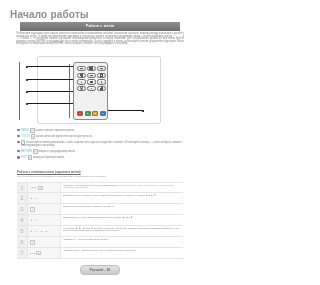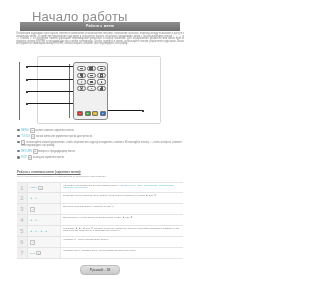--- a/index.html
+++ b/index.html
@@ -8,23 +8,23 @@
     background: #ffffff;
     font-family: "Liberation Sans", sans-serif;
     overflow: hidden;
   }
   body { position: relative; }
 
   .page { position: relative; width: 200px; height: 285px; background:#fff; }
 
   
   .title {
-    position: absolute; left: 32px; top: 9px;
-    font-size: 13px; color: #8d8d8d; letter-spacing: .2px;
-    font-weight: 400; white-space: nowrap;
+    position: absolute; left: 10px; top: 9px;
+    font-size: 10px; color: #8d8d8d; letter-spacing: .2px;
+    font-weight: 700; white-space: nowrap;
   }
 
   
   .sec-bar {
     position: absolute; left: 20px; top: 22px;
     width: 160px; height: 8.5px;
     background: linear-gradient(180deg,#8f8f8f 0%, #7c7c7c 55%, #6f6f6f 100%);
     display:flex; align-items:center; justify-content:center;
   }
   .sec-bar span {

